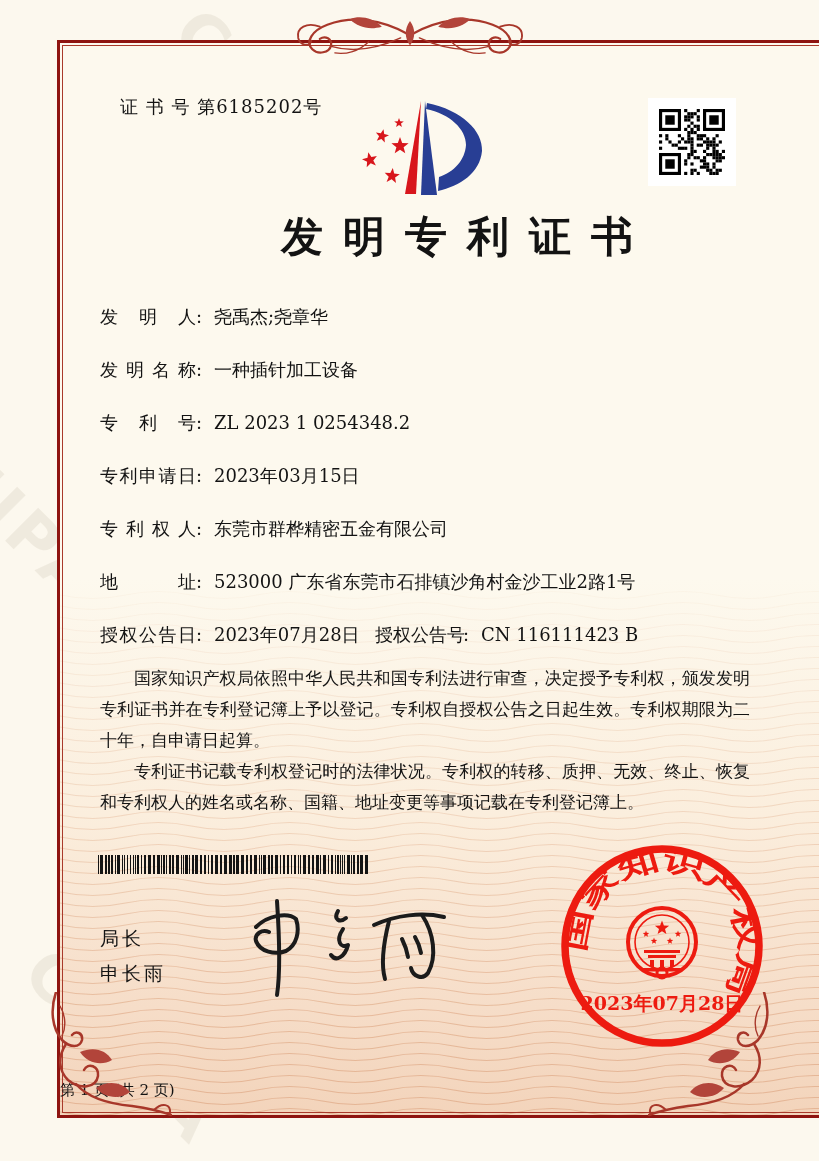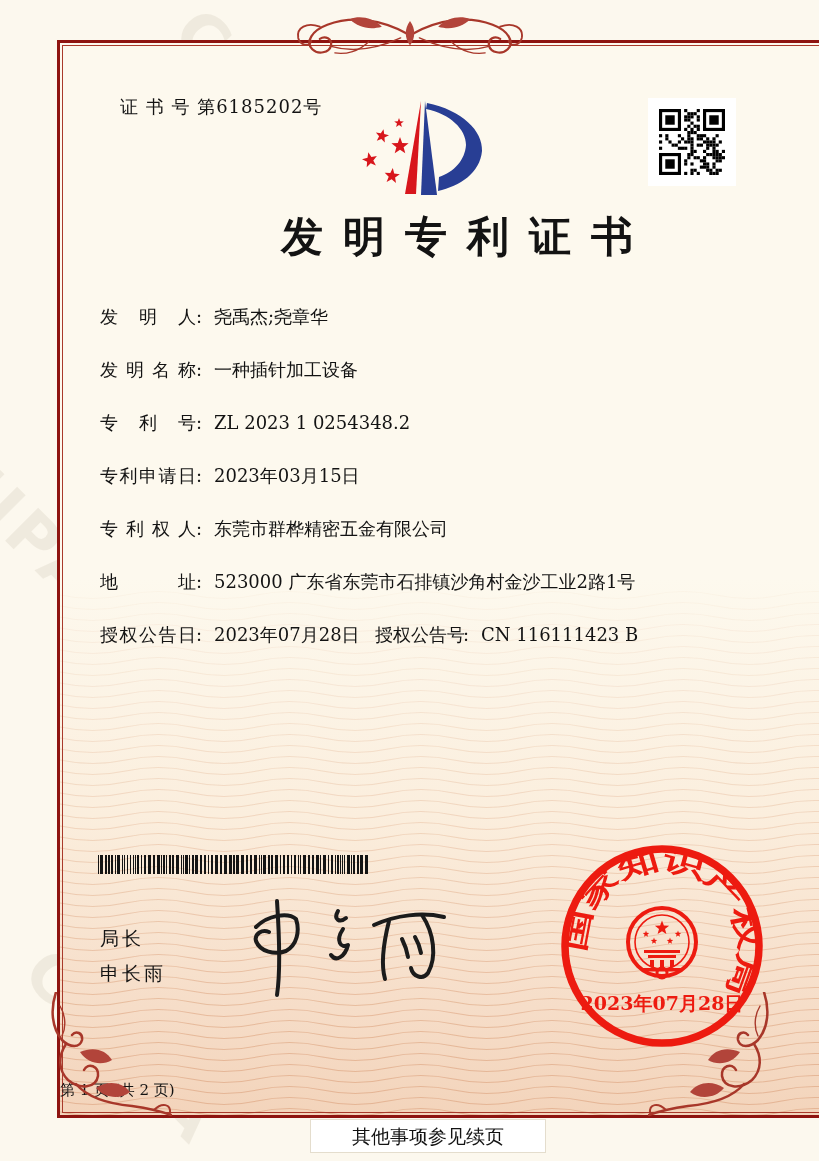--- a/index.html
+++ b/index.html
@@ -290,20 +290,24 @@
         <span class="flabel">地址</span><span class="fcolon">:</span><span class="fvalue">523000 广东省东莞市石排镇沙角村金沙工业2路1号</span>
       </div>
       <div class="frow">
         <span class="flabel">授权公告日</span><span class="fcolon">:</span><span class="fvalue">2023年07月28日</span>
         <span class="grant-no">
           <span class="flabel2">授权公告号</span><span class="fcolon">:</span><span class="fvalue">CN 116111423 B</span>
         </span>
       </div>
     </div>
 
+    <div class="paras">
+      <p>国家知识产权局依照中华人民共和国专利法进行审查，决定授予专利权，颁发发明专利证书并在专利登记簿上予以登记。专利权自授权公告之日起生效。专利权期限为二十年，自申请日起算。</p>
+      <p>专利证书记载专利权登记时的法律状况。专利权的转移、质押、无效、终止、恢复和专利权人的姓名或名称、国籍、地址变更等事项记载在专利登记簿上。</p>
+    </div>
 
     <svg id="barcode" viewBox="0 0 276 19">
         <rect x="0" y="0" width="1" height="19" fill="#141414"></rect>
         <rect x="2" y="0" width="3" height="19" fill="#141414"></rect>
         <rect x="7" y="0" width="2" height="19" fill="#141414"></rect>
         <rect x="10" y="0" width="2" height="19" fill="#141414"></rect>
         <rect x="13" y="0" width="2" height="19" fill="#141414"></rect>
         <rect x="17" y="0" width="1" height="19" fill="#141414"></rect>
         <rect x="19" y="0" width="3" height="19" fill="#141414"></rect>
         <rect x="24" y="0" width="1" height="19" fill="#141414"></rect>
@@ -422,21 +426,20 @@
           <rect x="90" y="130" width="40" height="3.5"></rect>
         </g>
         <circle cx="110" cy="135" r="5" stroke-width="3"></circle>
       </g>
       <text x="110" y="172" text-anchor="middle" font-size="19" font-weight="bold" fill="#ed1b10">2023年07月28日</text>
     </svg>
 
     <div class="page-num">第 1 页 (共 2 页)</div>
   </div>
 
-  <div class="cont-box">其他事项参见续页</div>
 
   <svg class="orn orn-top" viewBox="-126 -4 252 66">
     <defs>
       <g id="tco" fill="none" stroke="#a8372a" stroke-width="2.4" stroke-linecap="round">
         <path d="M2,26 C30,10 62,6 88,16 C104,22 112,34 104,42 C98,48 86,46 84,38 C83,31 90,27 96,31"></path>
         <path d="M10,30 C36,42 60,46 84,39" stroke-width="1.6"></path>
         <path d="M30,18 C40,8 54,6 64,10 C56,18 44,22 30,18 Z" fill="#b2443a" stroke="none"></path>
         <path d="M96,18 C110,13 121,19 119,30 C117,38 107,40 105,33" stroke-width="2"></path>
         <path d="M44,34 C54,44 68,48 80,46" stroke-width="1.4"></path>
       </g>

